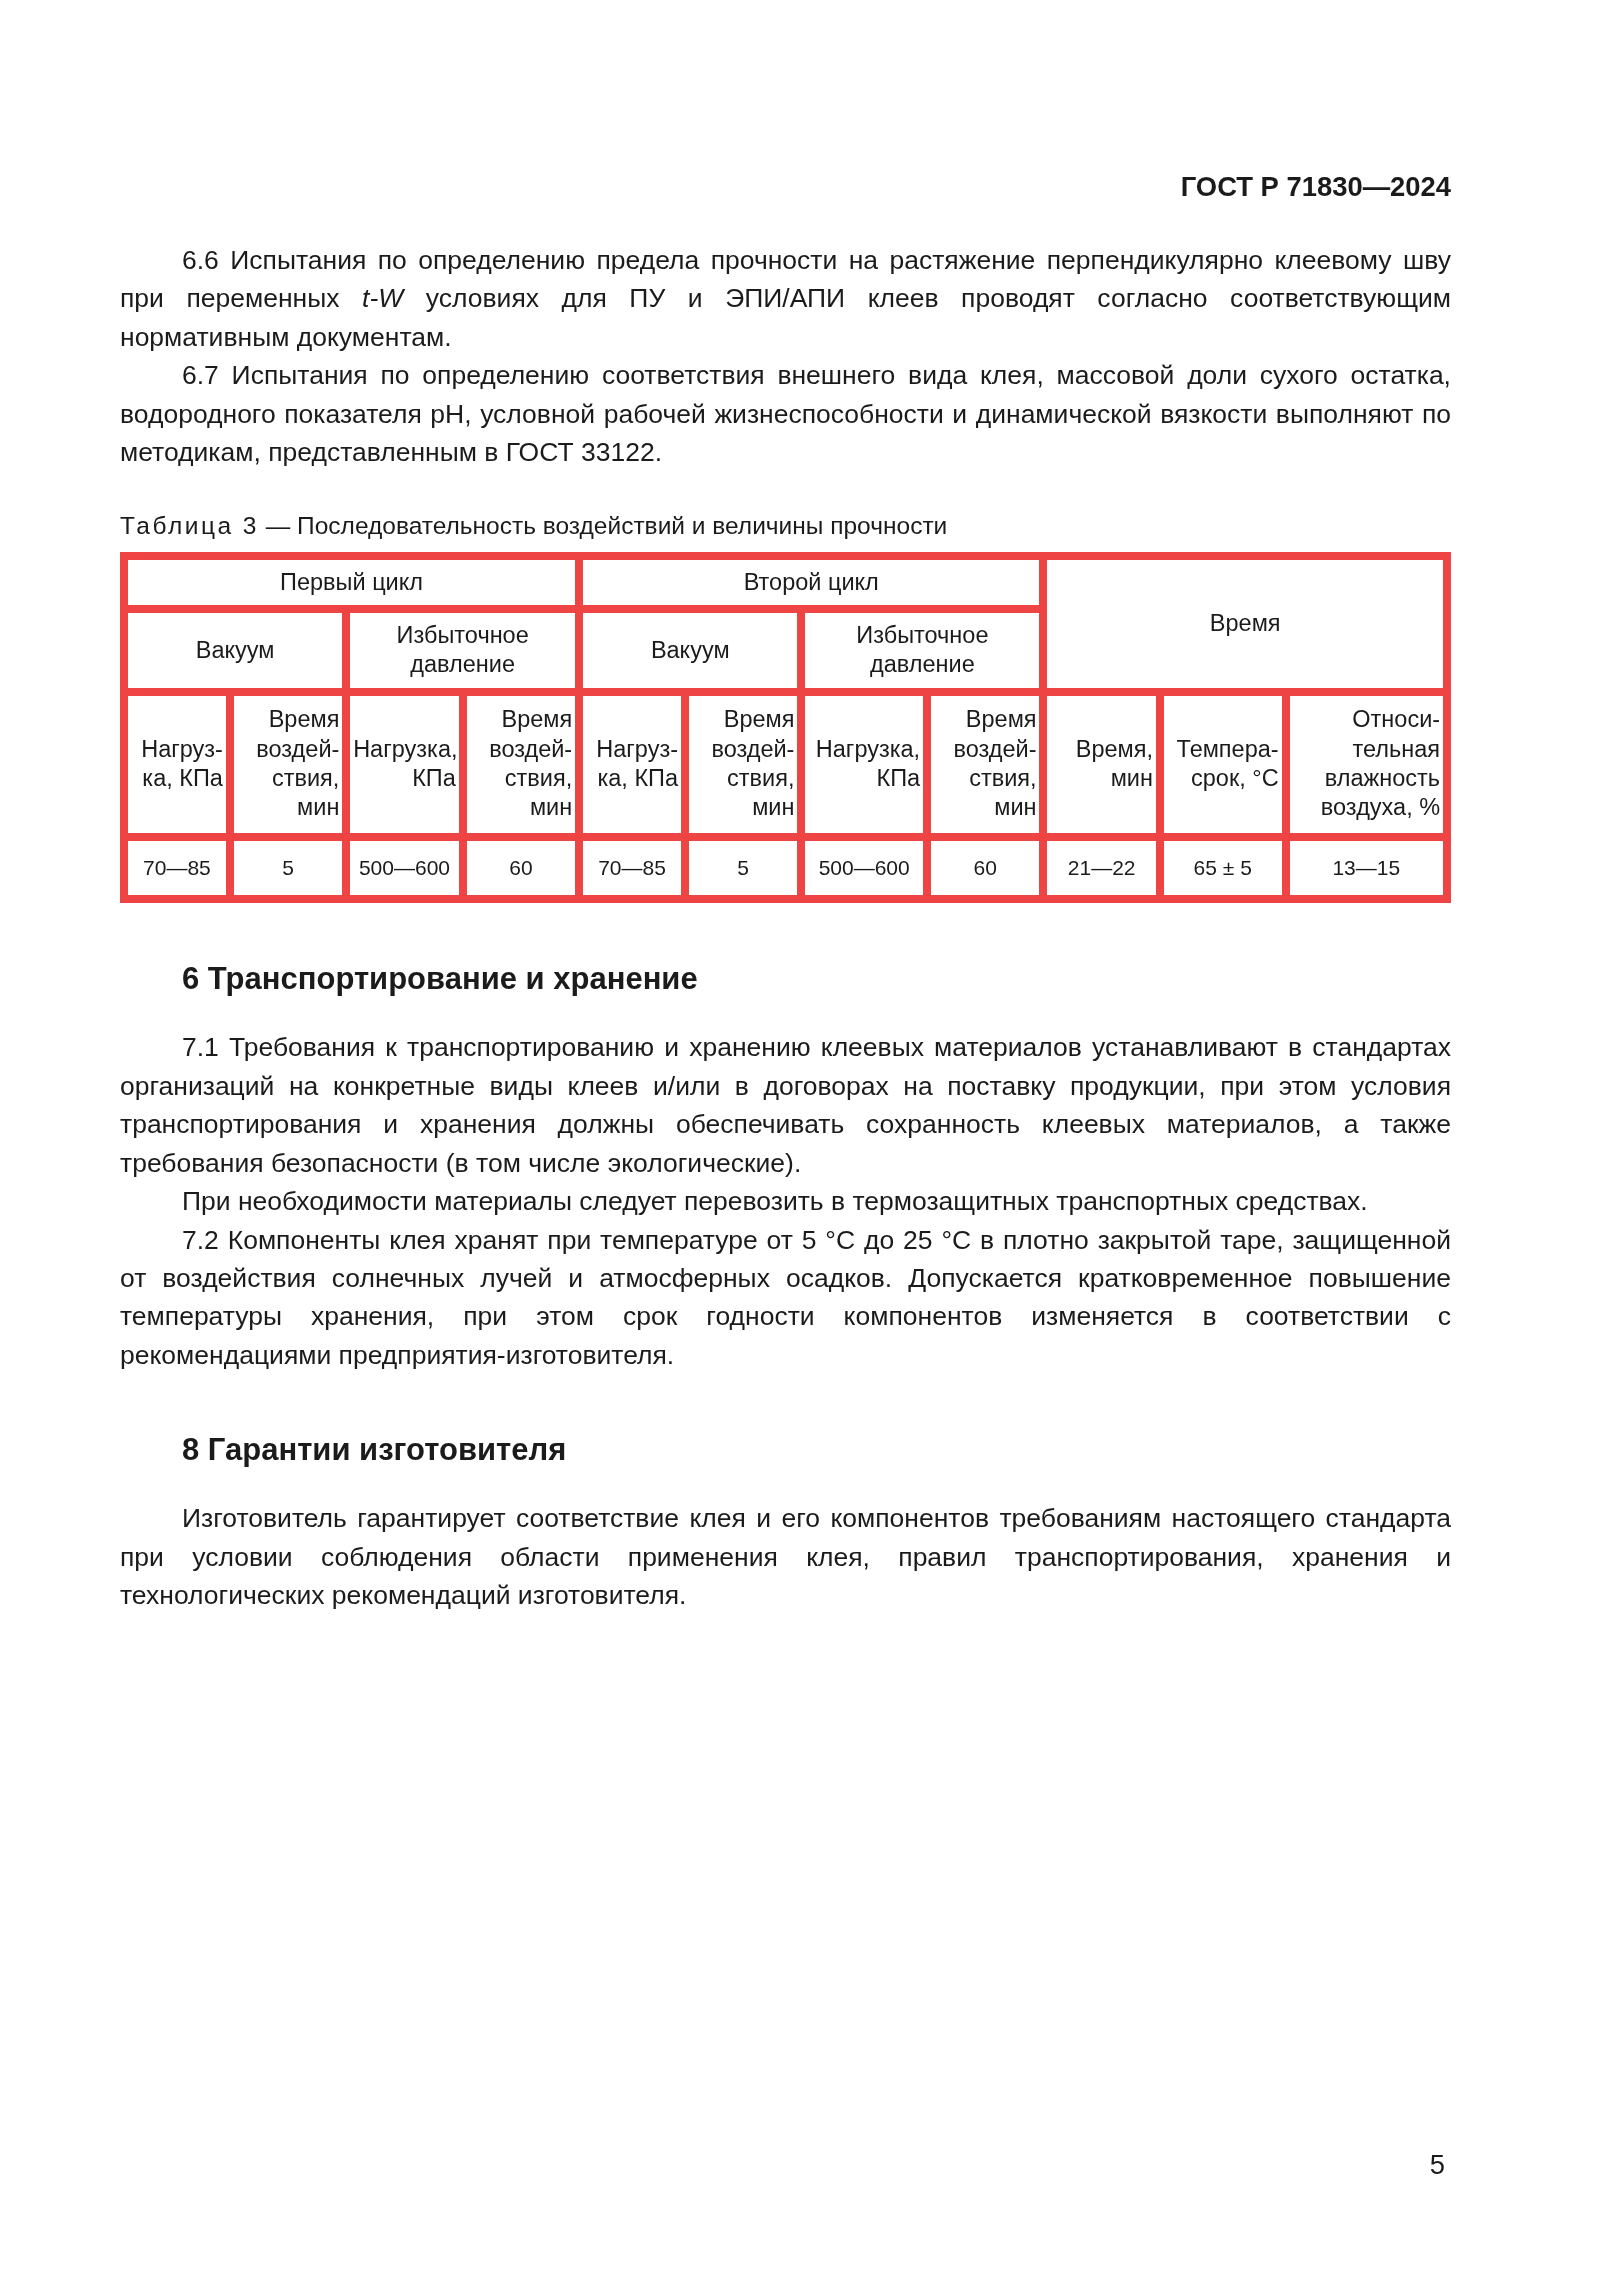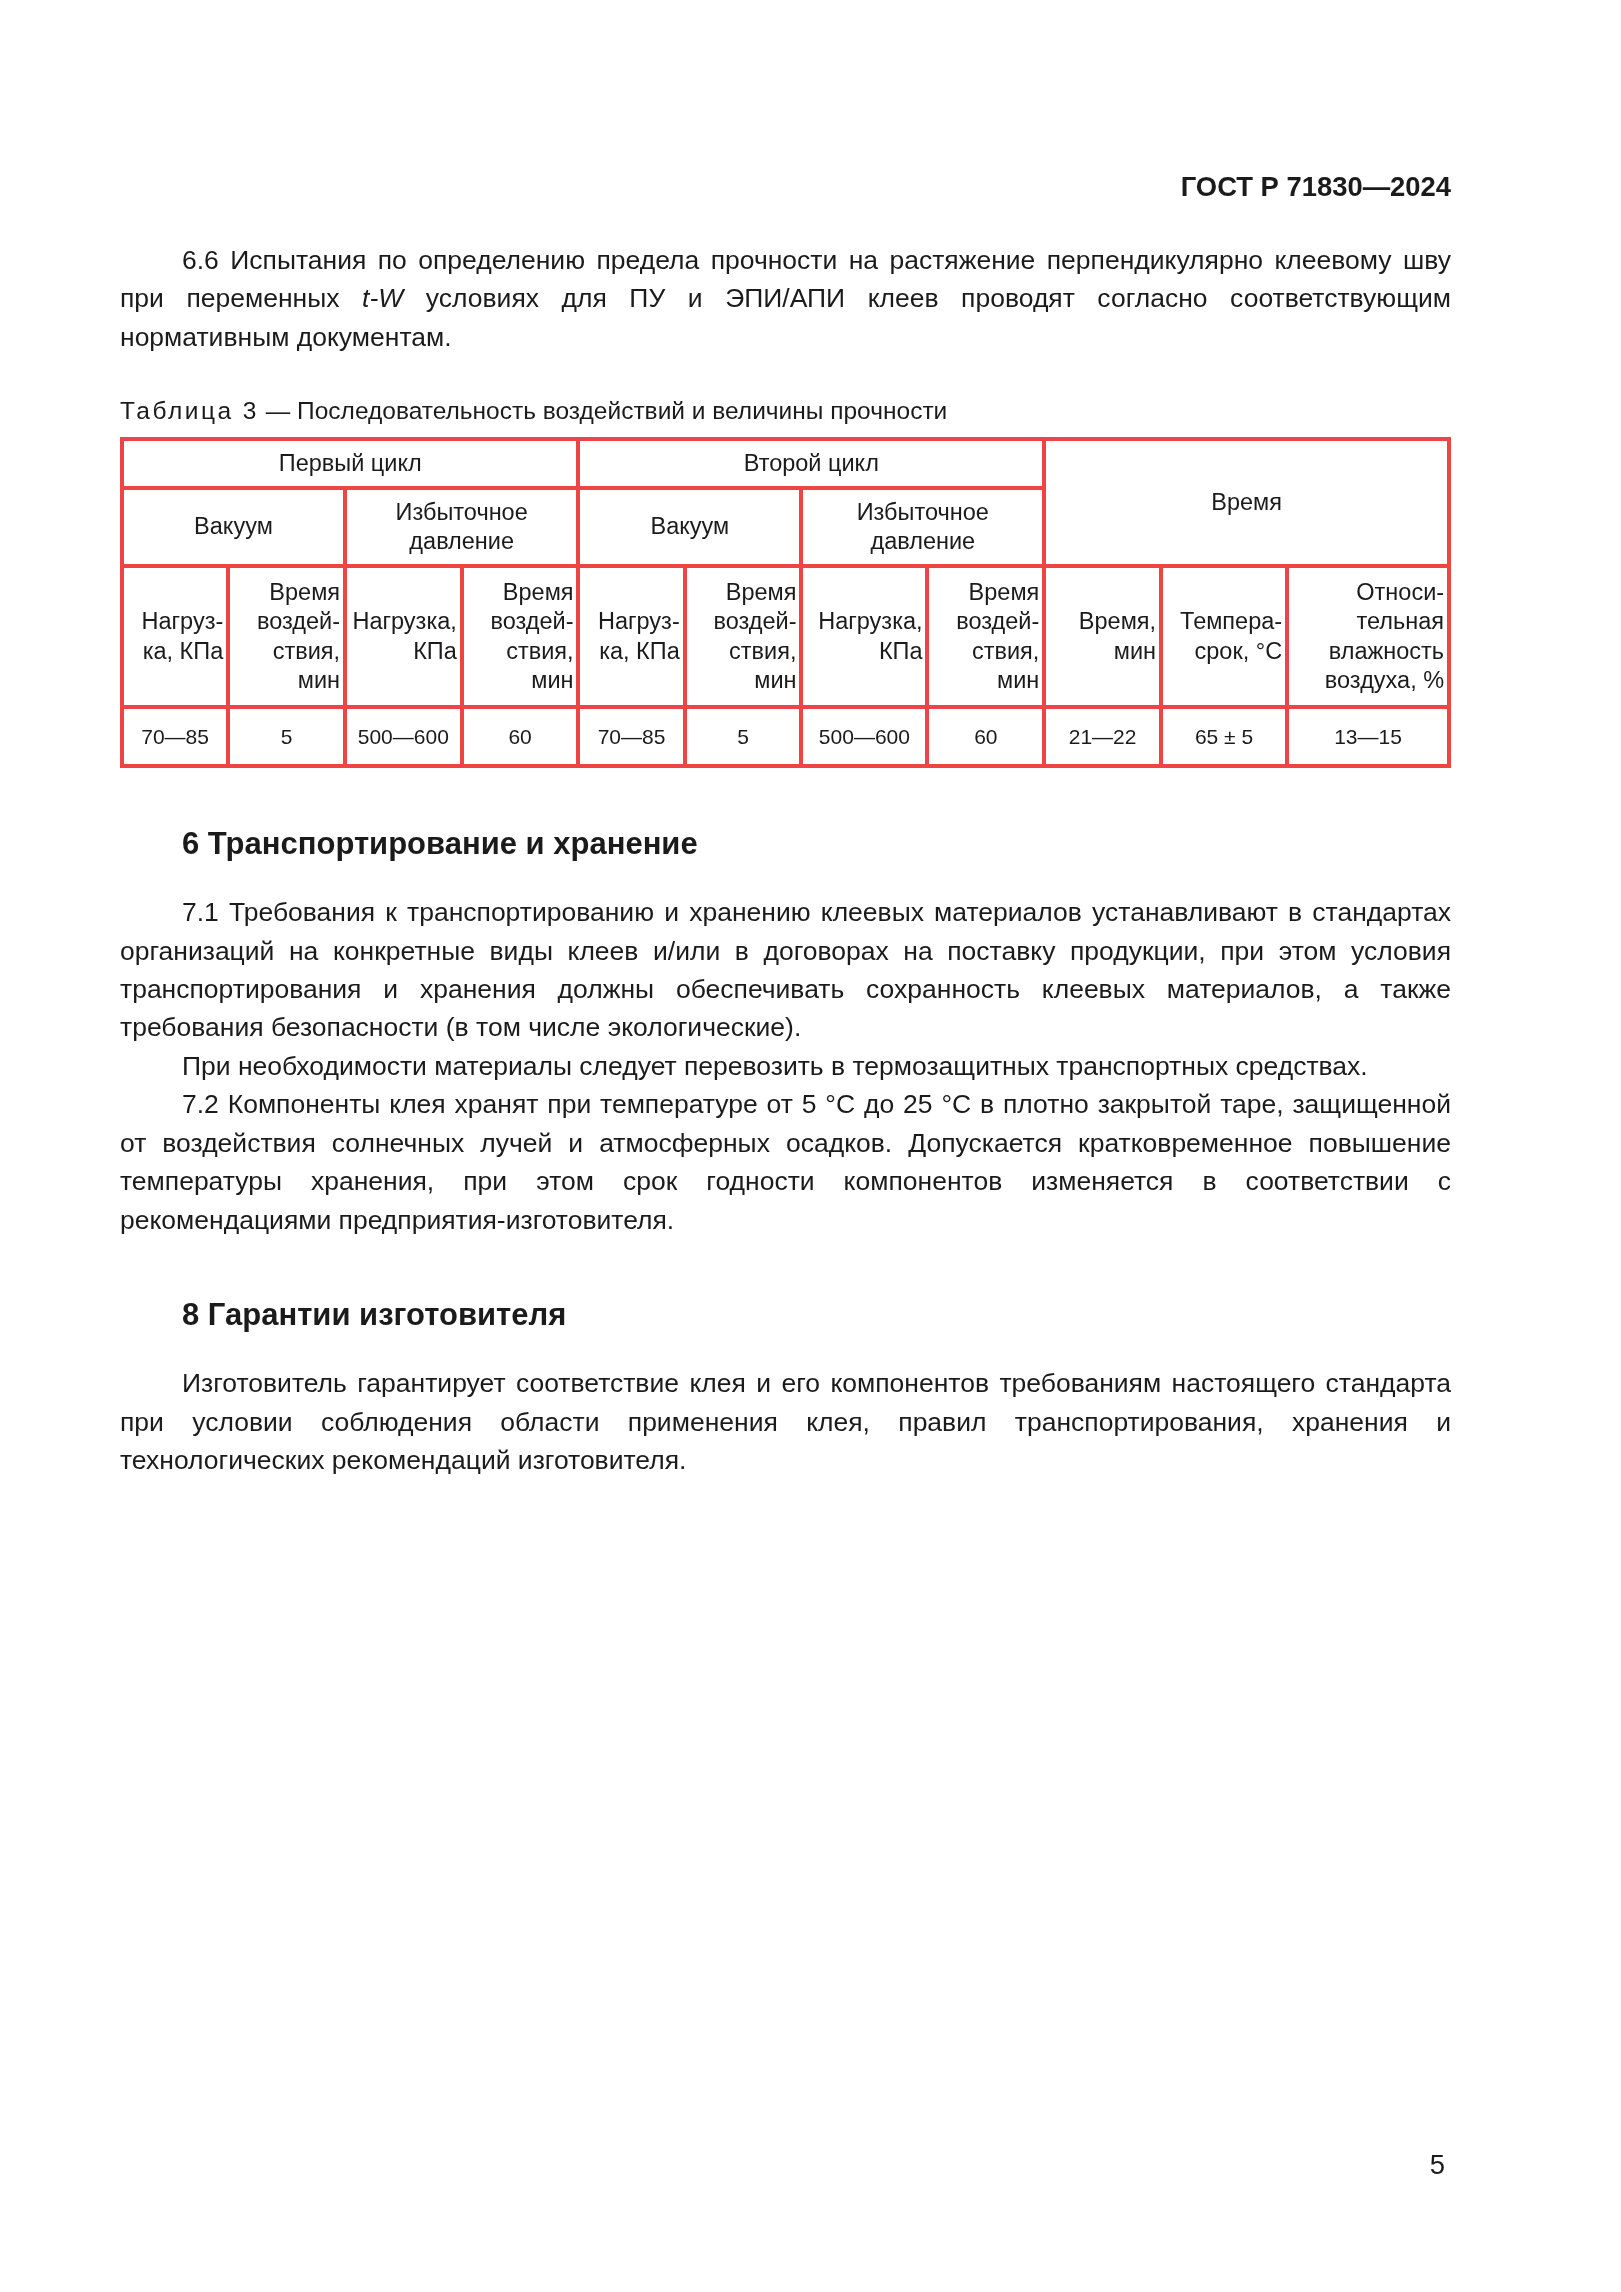--- a/index.html
+++ b/index.html
@@ -41,21 +41,21 @@
     letter-spacing: 2.5px;
   }
   table.gost-table {
     width: 100%;
     border-collapse: collapse;
     table-layout: fixed;
     font-size: 23.5px;
     line-height: 1.25;
   }
   table.gost-table td {
-    border: 4px solid #ef4444;
+    border: 8px solid #ef4444;
     text-align: center;
     vertical-align: middle;
     padding: 7.8px 3.9px;
     overflow: hidden;
   }
   table.gost-table tr.subhead td {
     padding: 9.8px 2.9px;
     text-align: right;
   }
   .preline {
@@ -83,20 +83,21 @@
 </style>
 </head>
 <body>
 
 <div class="page">
 
   <div class="doc-header">ГОСТ Р 71830—2024</div>
 
   <p class="body"><span>6.6 Испытания по определению предела прочности на растяжение перпендикулярно клеевому шву при переменных </span><span class="italic">t-W</span><span> условиях для ПУ и ЭПИ/АПИ клеев проводят согласно соответствующим нормативным документам.</span></p>
 
+  <p class="body">6.7 Испытания по определению соответствия внешнего вида клея, массовой доли сухого остатка, водородного показателя pH, условной рабочей жизнеспособности и динамической вязкости выполняют по методикам, представленным в ГОСТ 33122.</p>
 
   <div class="table-caption"><span class="cap-label">Таблица 3</span><span> — Последовательность воздействий и величины прочности</span></div>
 
   <table class="gost-table">
     <colgroup>
       <col style="width:8.0%">
       <col style="width:8.8%">
       <col style="width:8.8%">
       <col style="width:8.8%">
       <col style="width:8.0%">

